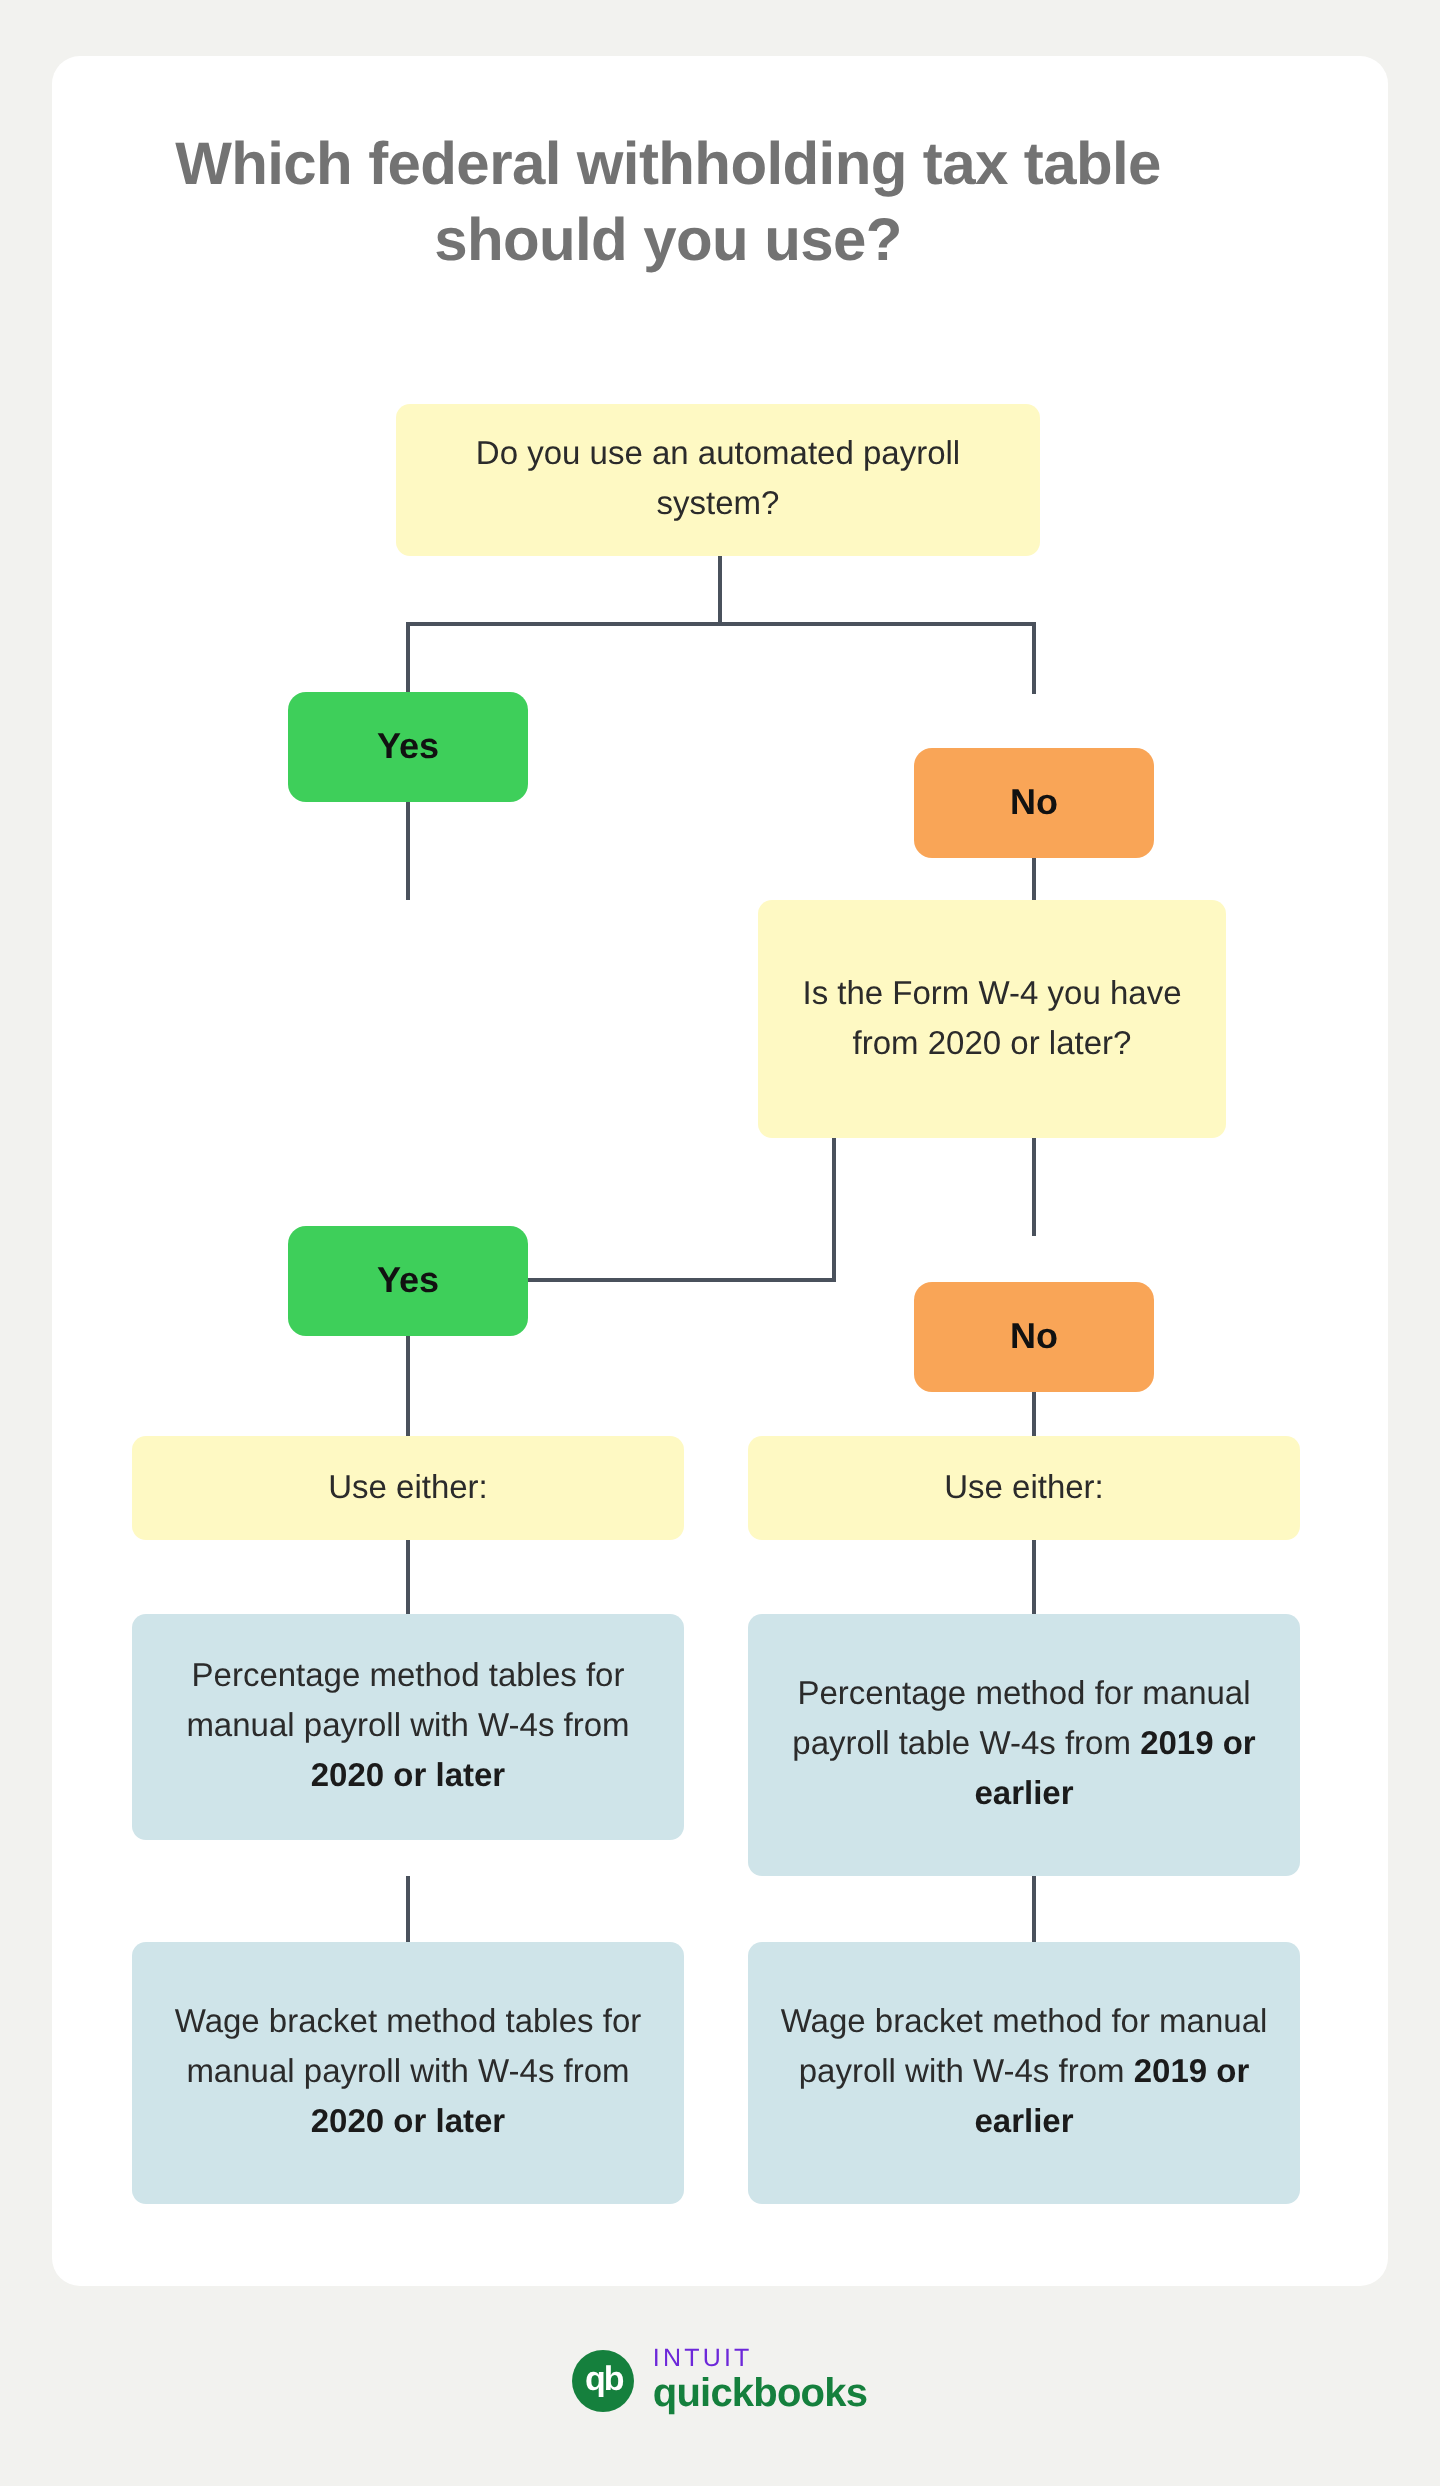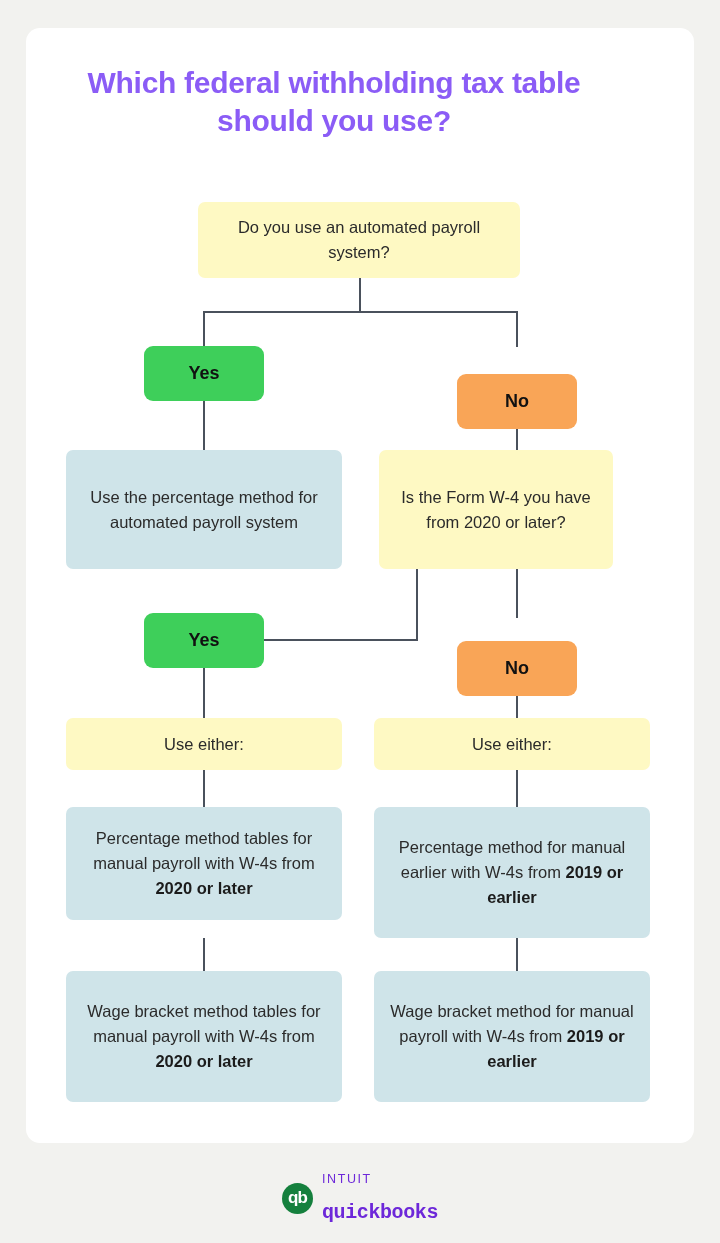--- a/index.html
+++ b/index.html
@@ -33,21 +33,21 @@
   .title {
     position: absolute;
     left: 60px;
     top: 64px;
     width: 548px;
     text-align: center;
     font-size: 30px;
     line-height: 38px;
     font-weight: 700;
     letter-spacing: -0.3px;
-    color: #8b5cf6;
+    color: #737373;
   }
 
   
   .node {
     position: absolute;
     display: flex;
     align-items: center;
     justify-content: center;
     text-align: center;
     border-radius: 7px;
@@ -119,23 +119,22 @@
     font-size: 12.5px;
     font-weight: 400;
     letter-spacing: 1.6px;
     color: #6d28d9;
   }
   .logo-qb {
     display: block;
     font-size: 20px;
     font-weight: 700;
     letter-spacing: -0.4px;
-    color: #6d28d9;
-    margin-top: 16px;
-    font-family: Liberation Mono, monospace;
+    color: #15803d;
+    margin-top: 1px;
   }
 
   b.em { font-weight: 700; color: #1b1b1b; }
 </style>
 </head>
 <body>
 
 <div class="page">
 
   <div class="card"></div>
@@ -173,23 +172,20 @@
     <span class="node-text">Do you use an automated payroll system?</span>
   </div>
 
   <div class="node pill green" style="left:144px; top:346px; width:120px; height:55px;">
     <span>Yes</span>
   </div>
   <div class="node pill orange" style="left:457px; top:346px; width:120px; height:55px;">
     <span>No</span>
   </div>
 
-  <div class="node blue" style="left:66px; top:450px; width:276px; height:119px;">
-    <span class="node-text">Use the percentage method for automated payroll system</span>
-  </div>
 
   <div class="node gray" style="left:379px; top:450px; width:234px; height:119px;">
     <span class="node-text">Is the Form W-4 you have from 2020 or later?</span>
   </div>
 
   <div class="node pill green" style="left:144px; top:613px; width:120px; height:55px;">
     <span>Yes</span>
   </div>
   <div class="node pill orange" style="left:457px; top:613px; width:120px; height:55px;">
     <span>No</span>
@@ -204,21 +200,21 @@
 
   <div class="node blue" style="left:66px; top:807px; width:276px; height:113px;">
     <span class="node-text"><span>Percentage method tables for manual payroll with W-4s from </span><b class="em">2020 or later</b></span>
   </div>
 
   <div class="node blue" style="left:66px; top:971px; width:276px; height:131px;justify-content:flex-end;">
     <span class="node-text"><span>Wage bracket method tables for manual payroll with W-4s from </span><b class="em">2020 or later</b></span>
   </div>
 
   <div class="node blue" style="left:374px; top:807px; width:276px; height:131px;">
-    <span class="node-text"><span>Percentage method for manual earlier with W-4s from </span><b class="em">2019 or earlier</b></span>
+    <span class="node-text"><span>Percentage method for manual payroll table W-4s from </span><b class="em">2019 or earlier</b></span>
   </div>
 
   <div class="node blue" style="left:374px; top:971px; width:276px; height:131px;">
     <span class="node-text"><span>Wage bracket method for manual payroll with W-4s from </span><b class="em">2019 or earlier</b></span>
   </div>
 
   <div class="logo">
     <div class="logo-mark">
       <span>qb</span>
     </div>

